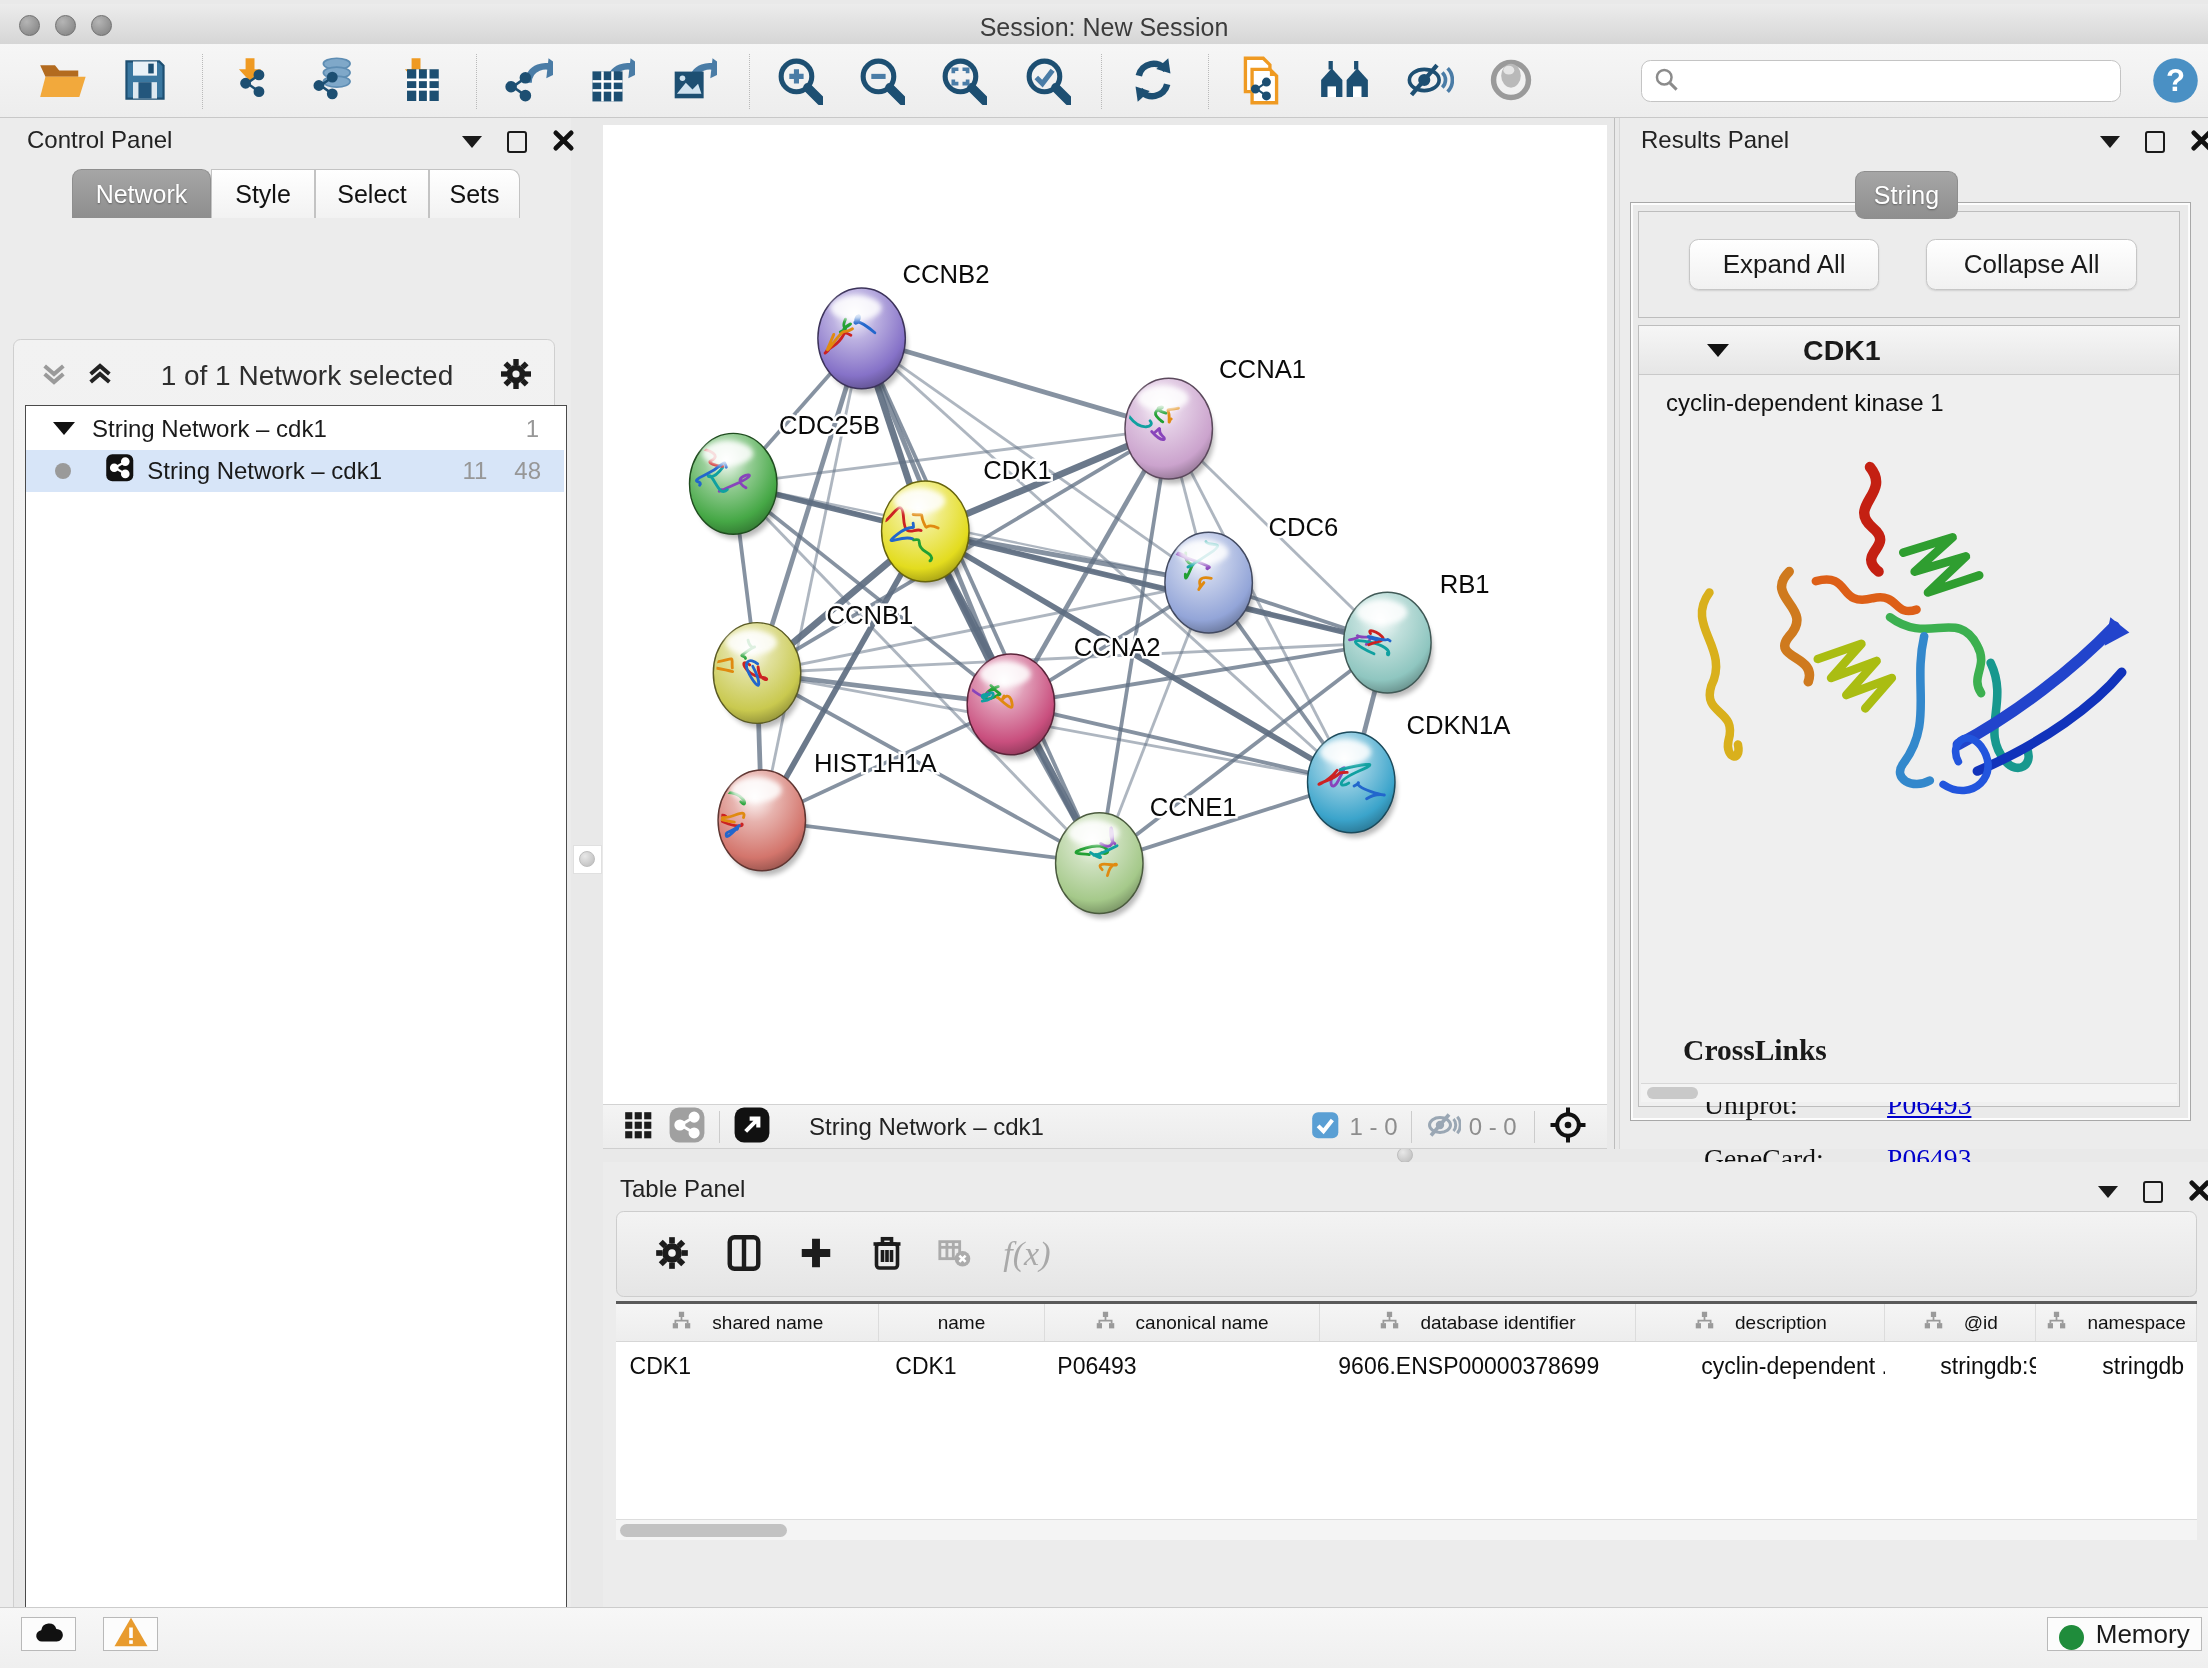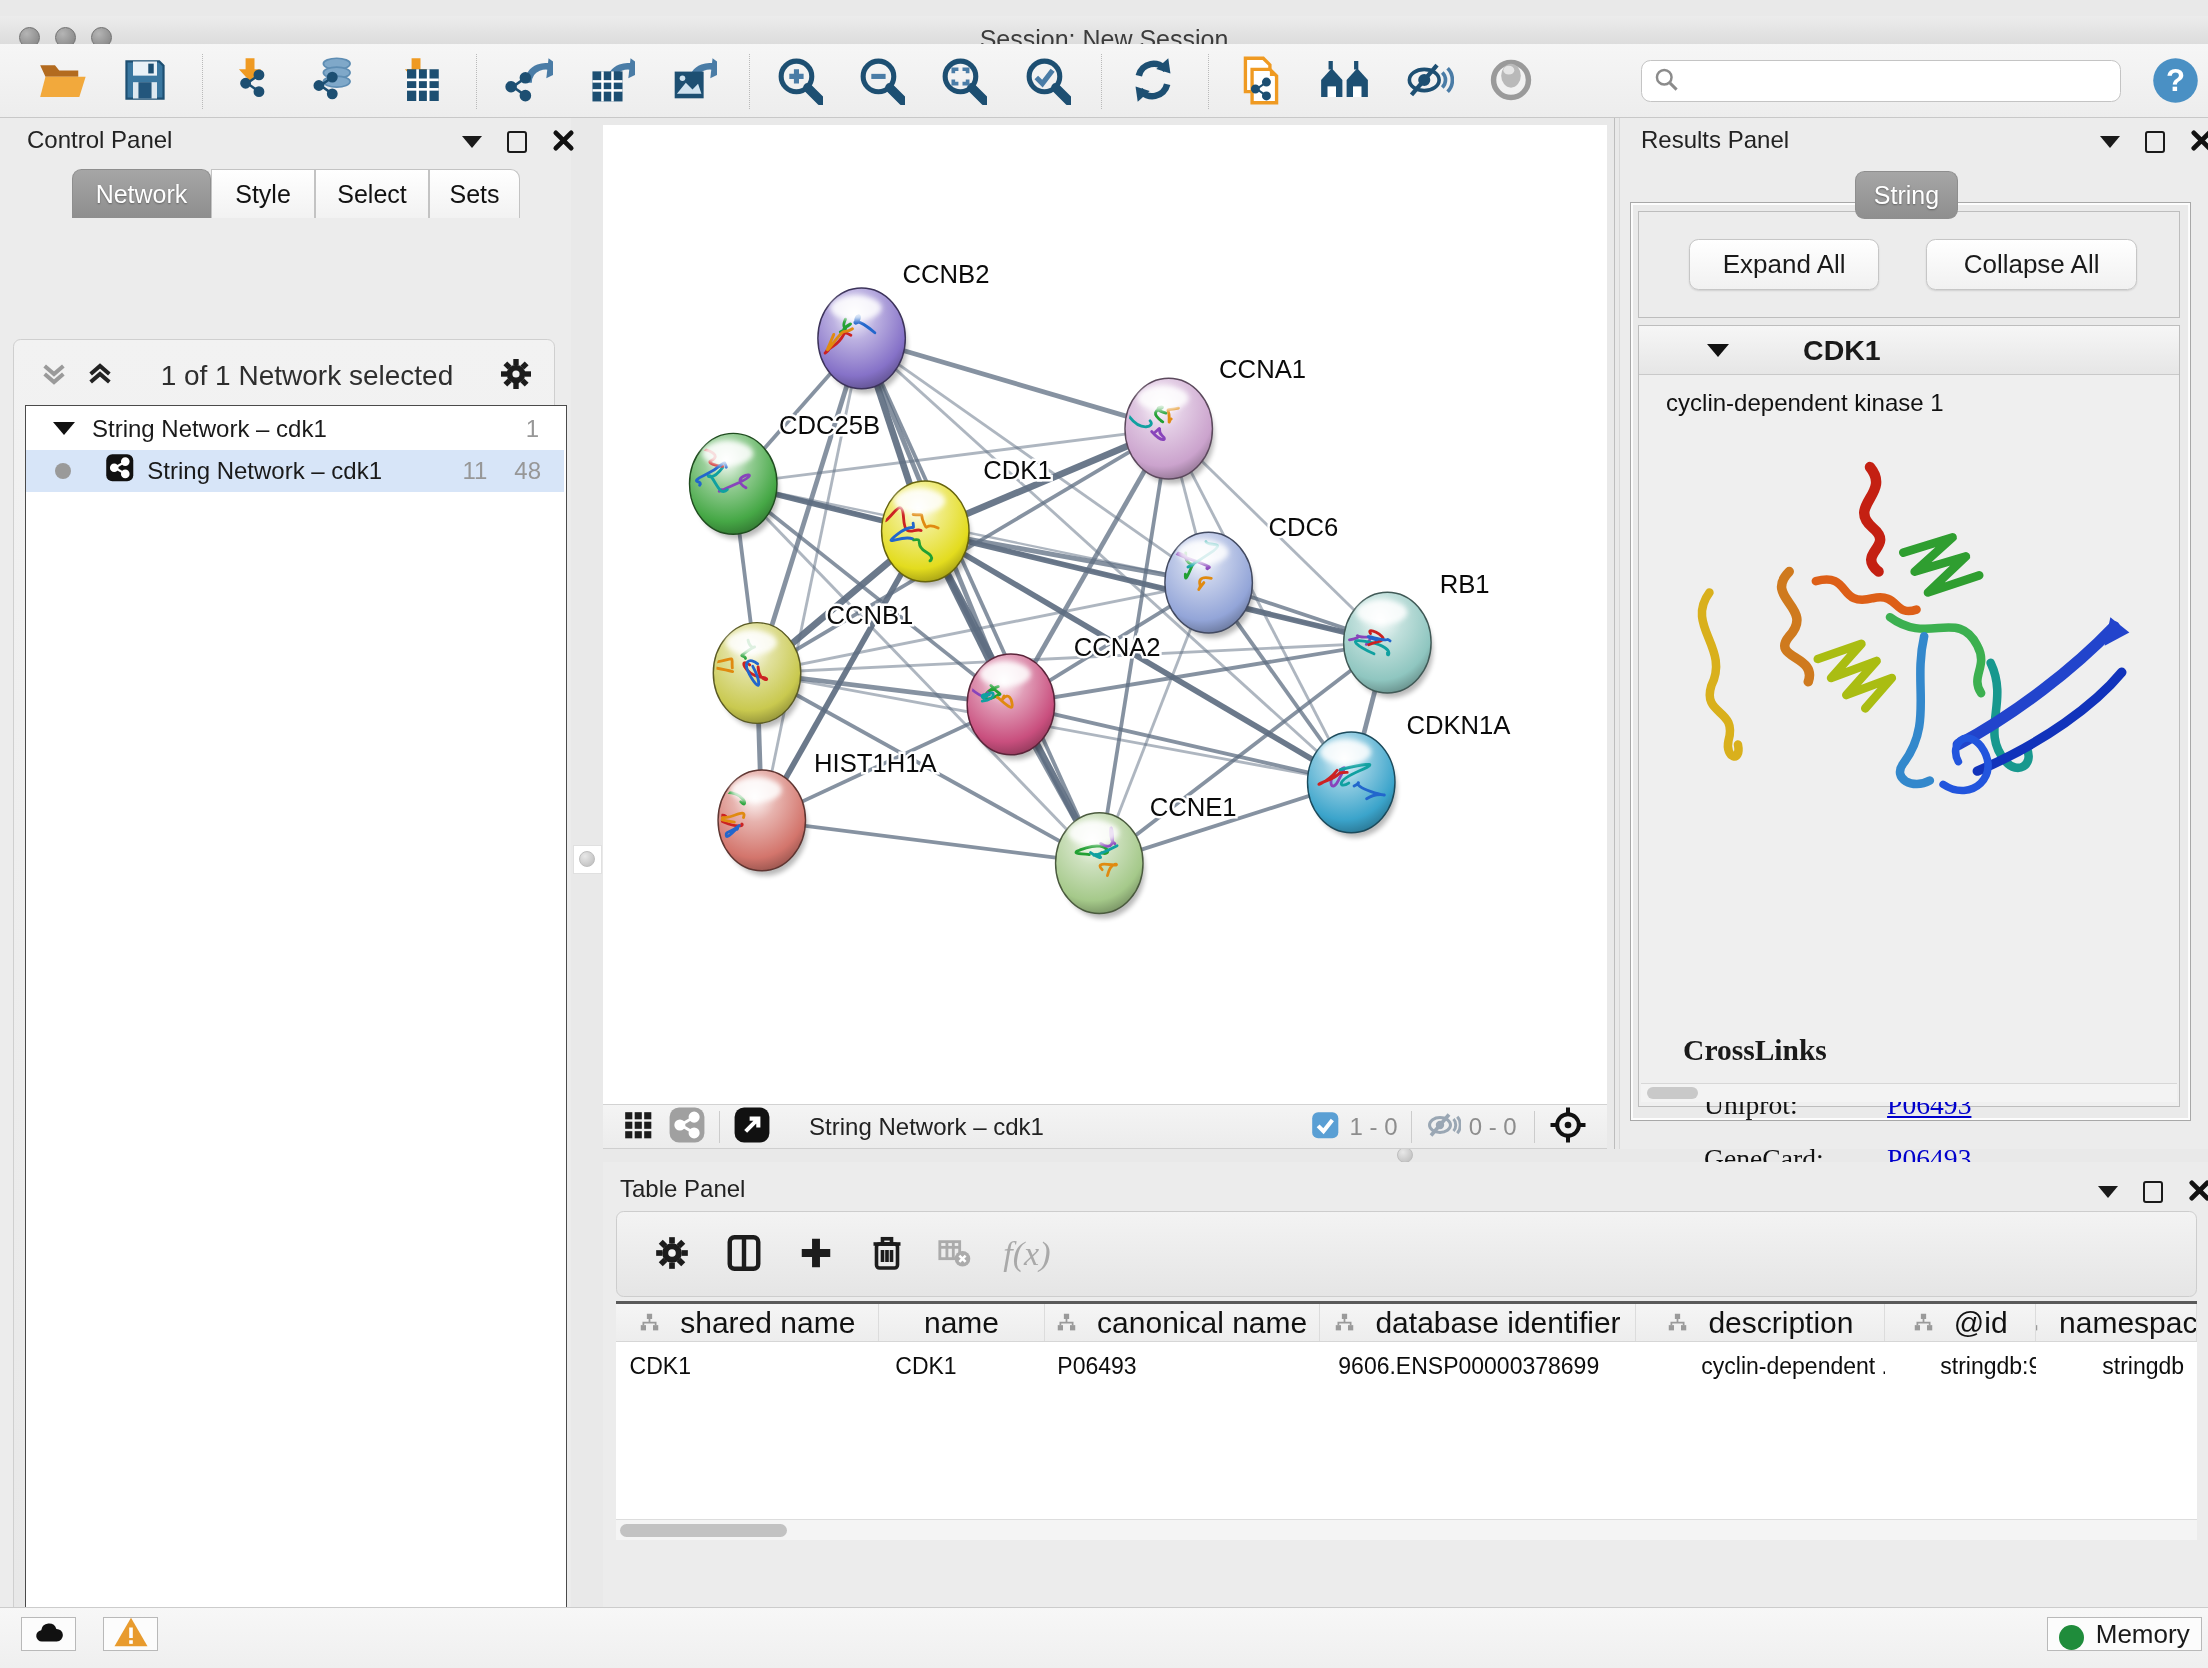--- a/index.html
+++ b/index.html
@@ -1,20 +1,20 @@
 <!DOCTYPE html>
 <html style="font-size:15px"><head>
 <meta charset="utf-8">
 <style>
   * { margin:0; padding:0; box-sizing:border-box; }
   html,body { width:2208px; height:1668px; }
   body { font-family:"Liberation Sans", sans-serif; background:#e9e9e9; position:relative; overflow:hidden; color:#1a1a1a; }
 
   
-  .titlebar { position:absolute; left:0; top:16px; width:2208px; height:44px;
+  .titlebar { position:absolute; left:0; top:4px; width:2208px; height:44px;
     background:linear-gradient(#ececec,#d4d4d4); border-bottom:1px solid #a9a9a9; }
   .traffic { position:absolute; top:11.4px; width:21px; height:21px; border-radius:50%;
     background:radial-gradient(circle at 35% 30%, #b5b5b5, #7e7e7e); border:1px solid #6f6f6f; }
   .win-title { position:absolute; top:8.6px; width:100%; text-align:center; font-size:25px; color:#3c3c3c; }
 
   
   .toolbar { position:absolute; left:0; top:44px; width:2208px; height:74px;
     background:linear-gradient(#f6f6f6,#ededed); border-bottom:1px solid #c8c8c8; }
   .tb-btn { position:absolute; top:12.4px; width:51px; height:51px; display:flex; align-items:center; justify-content:center; }
   .tb-sep { position:absolute; top:9.5px; width:0; height:55px; border-left:1.9px dotted #b9b9b9; }
@@ -74,21 +74,21 @@
   .cl-link { color:#0000cc; text-decoration:underline; }
   .rp-hscroll { position:absolute; left:1.9px; top:757px; width:536px; height:19px; background:#f3f3f3; border-top:1px solid #d7d7d7; }
   .rp-hscroll i { display:block; margin-left:5.7px; margin-top:2.9px; width:51px; height:12.4px; border-radius:6.7px; background:#c9c9c9; }
 
   
   .table-panel { position:absolute; left:603px; top:1162px; width:1605px; height:445px; background:#ececec; }
   .tp-toolbar { position:absolute; left:13.3px; top:49px; width:1581px; height:86px;
     background:linear-gradient(#f3f3f3,#e5e5e5); border:1px solid #cdcdcd; border-radius:7.6px; display:flex; align-items:center; }
   .tp-tablebox { position:absolute; left:13.3px; top:139px; width:1581px; height:236px; background:#fff; border-top:3.8px solid #5a5a5a; }
   .tp-headrow { position:absolute; left:0; top:0; height:38px; width:1581px; background:linear-gradient(#f5f5f5,#ededed); border-bottom:1.9px solid #d6d6d6; display:flex; }
-  .tp-th { display:flex; align-items:center; justify-content:center; gap:20px; font-size:30px; color:#111; border-right:1px solid #dcdcdc; overflow:hidden; }
+  .tp-th { display:flex; align-items:center; justify-content:center; gap:20px; font-size:19px; color:#111; border-right:1px solid #dcdcdc; overflow:hidden; }
   .tp-td { position:absolute; top:49px; font-size:23px; color:#0d0d0d; white-space:nowrap; overflow:hidden; }
   .tp-hscroll { position:absolute; left:0px; top:215px; width:1581px; height:21px; background:#f4f4f4; border-top:1px solid #ddd; }
   .tp-hscroll i { display:block; margin-left:3.8px; margin-top:3.8px; width:167px; height:13.3px; border-radius:6.7px; background:#c2c2c2; }
   .tp-tabs { position:absolute; left:522px; top:399px; display:flex; }
   .tp-tabs .tab { height:51px; font-size:26px; }
 
   
   .statusbar { position:absolute; left:0; top:1607px; width:2208px; height:61px; background:linear-gradient(#f7f7f7,#efefef); border-top:1px solid #cccccc; }
   .sb-btn { position:absolute; top:8.6px; height:34px; background:#fcfcfc; border:1.9px solid #b9b9b9; display:flex; align-items:flex-end; justify-content:center; }
 

